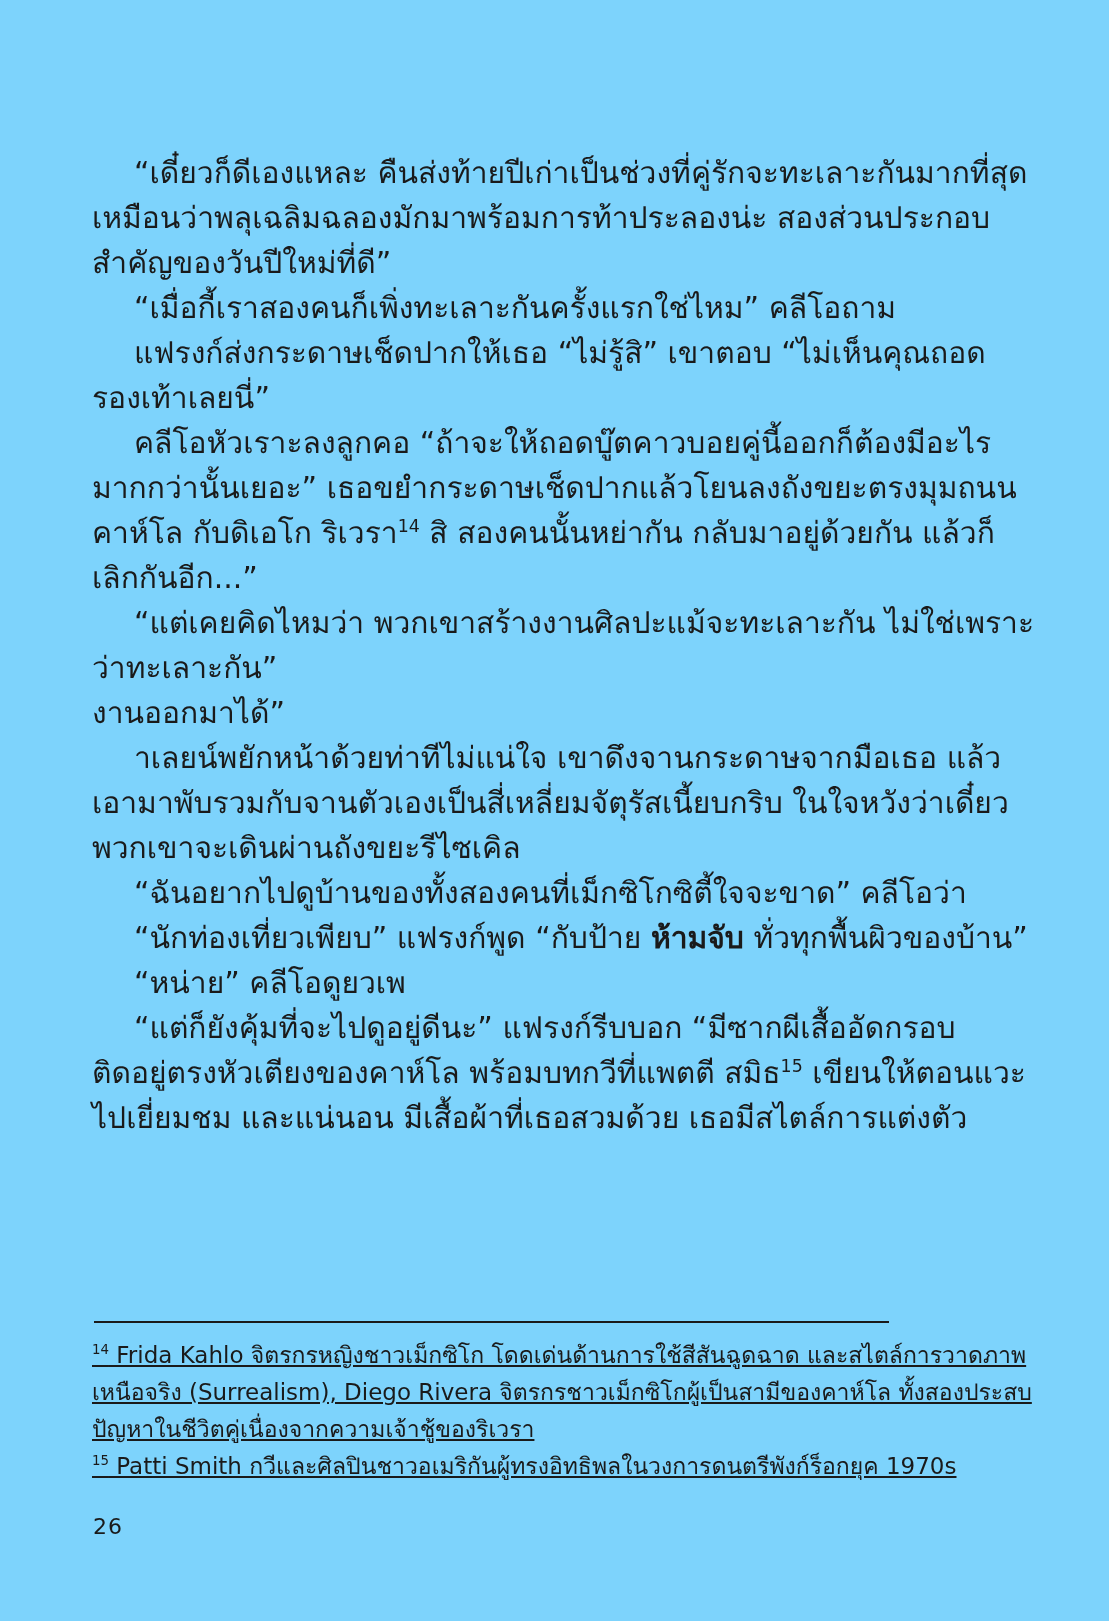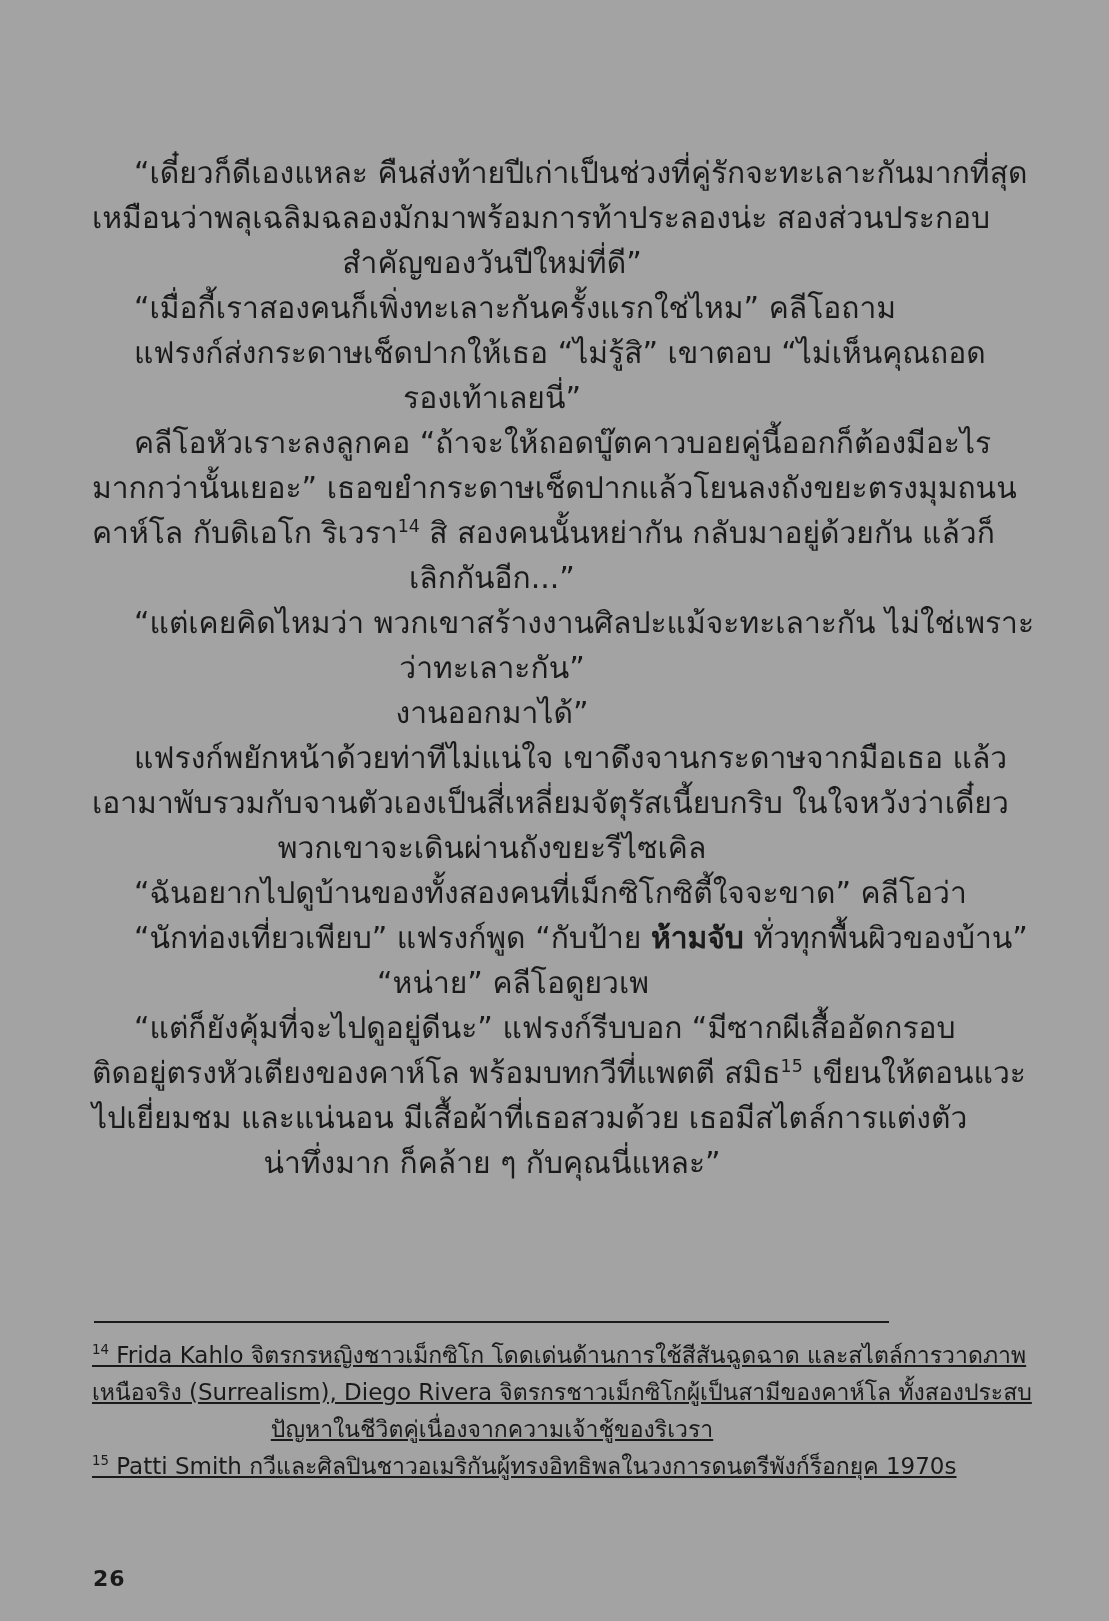--- a/index.html
+++ b/index.html
@@ -4,25 +4,24 @@
 <style>
   html, body {
     margin: 0;
     padding: 0;
     background: #ffffff;
   }
   .page {
     position: relative;
     width: 1109px;
     height: 1621px;
-    background: #a3a3a3;
+    background: #7dd3fc;
     font-family: "DejaVu Sans", sans-serif;
     color: #1a1a1a;
     overflow: hidden;
-    text-align: center;
   }
   .body-text {
     position: absolute;
     left: 92px;
     top: 150px;
     width: 800px;
     font-size: 30px;
     line-height: 45px;
   }
   .line {
@@ -55,54 +54,52 @@
     font-size: 23px;
     line-height: 37px;
   }
   .fn-line {
     white-space: nowrap;
     text-decoration: underline;
   }
   .page-number {
     position: absolute;
     left: 93px;
-    top: 1566px;
+    top: 1514px;
     font-size: 22px;
     letter-spacing: 1px;
-    font-weight: bold;
   }
 </style>
 </head>
 <body>
 
 <div class="page">
   <main class="body-text" id="body-text">
       <div class="line indent"><span>“เดี๋ยวก็ดีเองแหละ คืนส่งท้ายปีเก่าเป็นช่วงที่คู่รักจะทะเลาะกันมากที่สุด</span></div>
       <div class="line"><span>เหมือนว่าพลุเฉลิมฉลองมักมาพร้อมการท้าประลองน่ะ สองส่วนประกอบ</span></div>
       <div class="line"><span>สำคัญของวันปีใหม่ที่ดี”</span></div>
       <div class="line indent"><span>“เมื่อกี้เราสองคนก็เพิ่งทะเลาะกันครั้งแรกใช่ไหม” คลีโอถาม</span></div>
       <div class="line indent"><span>แฟรงก์ส่งกระดาษเช็ดปากให้เธอ “ไม่รู้สิ” เขาตอบ “ไม่เห็นคุณถอด</span></div>
       <div class="line"><span>รองเท้าเลยนี่”</span></div>
       <div class="line indent"><span>คลีโอหัวเราะลงลูกคอ “ถ้าจะให้ถอดบู๊ตคาวบอยคู่นี้ออกก็ต้องมีอะไร</span></div>
       <div class="line"><span>มากกว่านั้นเยอะ” เธอขยำกระดาษเช็ดปากแล้วโยนลงถังขยะตรงมุมถนน</span></div>
       <div class="line"><span>คาห์โล กับดิเอโก ริเวรา</span><sup>14</sup><span> สิ สองคนนั้นหย่ากัน กลับมาอยู่ด้วยกัน แล้วก็</span></div>
       <div class="line"><span>เลิกกันอีก...”</span></div>
       <div class="line indent"><span>“แต่เคยคิดไหมว่า พวกเขาสร้างงานศิลปะแม้จะทะเลาะกัน ไม่ใช่เพราะ</span></div>
       <div class="line"><span>ว่าทะเลาะกัน”</span></div>
       <div class="line"><span>งานออกมาได้”</span></div>
-      <div class="line indent"><span>แฟรงก์พยักหน้าด้วยท่าทีไม่แน่ใจ เขาดึงจานกระดาษจากมือเธอ แล้ว</span></div>
+      <div class="line indent"><span>าเลยน์พยักหน้าด้วยท่าทีไม่แน่ใจ เขาดึงจานกระดาษจากมือเธอ แล้ว</span></div>
       <div class="line"><span>เอามาพับรวมกับจานตัวเองเป็นสี่เหลี่ยมจัตุรัสเนี้ยบกริบ ในใจหวังว่าเดี๋ยว</span></div>
       <div class="line"><span>พวกเขาจะเดินผ่านถังขยะรีไซเคิล</span></div>
       <div class="line indent"><span>“ฉันอยากไปดูบ้านของทั้งสองคนที่เม็กซิโกซิตี้ใจจะขาด” คลีโอว่า</span></div>
       <div class="line indent"><span>“นักท่องเที่ยวเพียบ” แฟรงก์พูด “กับป้าย </span><span class="bold">ห้ามจับ</span><span> ทั่วทุกพื้นผิวของบ้าน”</span></div>
       <div class="line indent"><span>“หน่าย” คลีโอดูยวเพ</span></div>
       <div class="line indent"><span>“แต่ก็ยังคุ้มที่จะไปดูอยู่ดีนะ” แฟรงก์รีบบอก “มีซากผีเสื้ออัดกรอบ</span></div>
       <div class="line"><span>ติดอยู่ตรงหัวเตียงของคาห์โล พร้อมบทกวีที่แพตตี สมิธ</span><sup>15</sup><span> เขียนให้ตอนแวะ</span></div>
       <div class="line"><span>ไปเยี่ยมชม และแน่นอน มีเสื้อผ้าที่เธอสวมด้วย เธอมีสไตล์การแต่งตัว</span></div>
-      <div class="line"><span>น่าทึ่งมาก ก็คล้าย ๆ กับคุณนี่แหละ”</span></div>
     </main>
   <div class="footnote-sep"></div>
   <section class="footnotes" id="footnotes">
       <div class="fn-line"><sup>14</sup><span> Frida Kahlo จิตรกรหญิงชาวเม็กซิโก โดดเด่นด้านการใช้สีสันฉูดฉาด และสไตล์การวาดภาพ</span></div>
       <div class="fn-line"><span>เหนือจริง (Surrealism), Diego Rivera จิตรกรชาวเม็กซิโกผู้เป็นสามีของคาห์โล ทั้งสองประสบ</span></div>
       <div class="fn-line"><span>ปัญหาในชีวิตคู่เนื่องจากความเจ้าชู้ของริเวรา</span></div>
       <div class="fn-line"><sup>15</sup><span> Patti Smith กวีและศิลปินชาวอเมริกันผู้ทรงอิทธิพลในวงการดนตรีพังก์ร็อกยุค 1970s</span></div>
     </section>
   <div class="page-number">26</div>
 </div>

